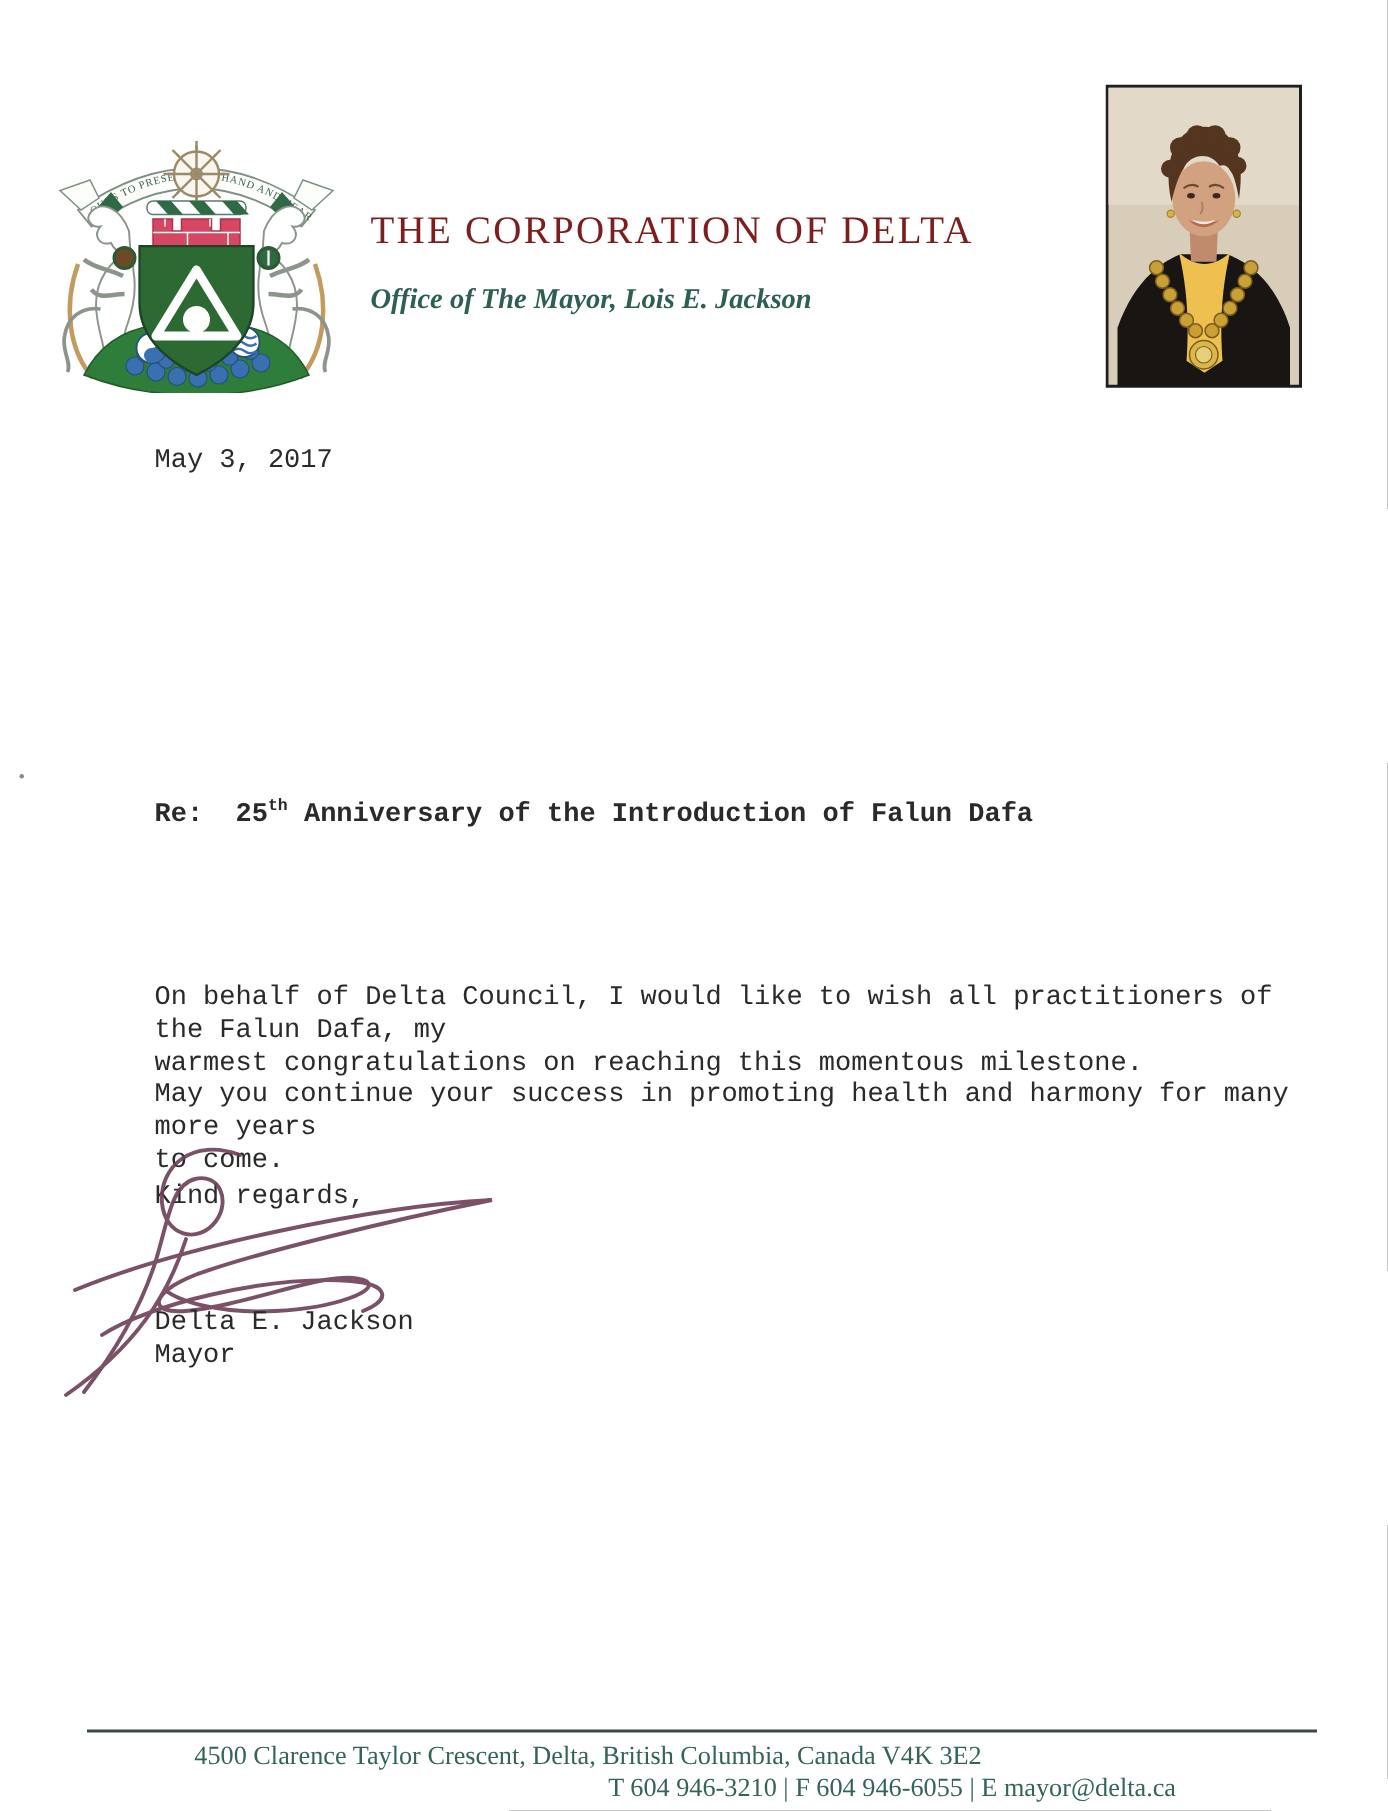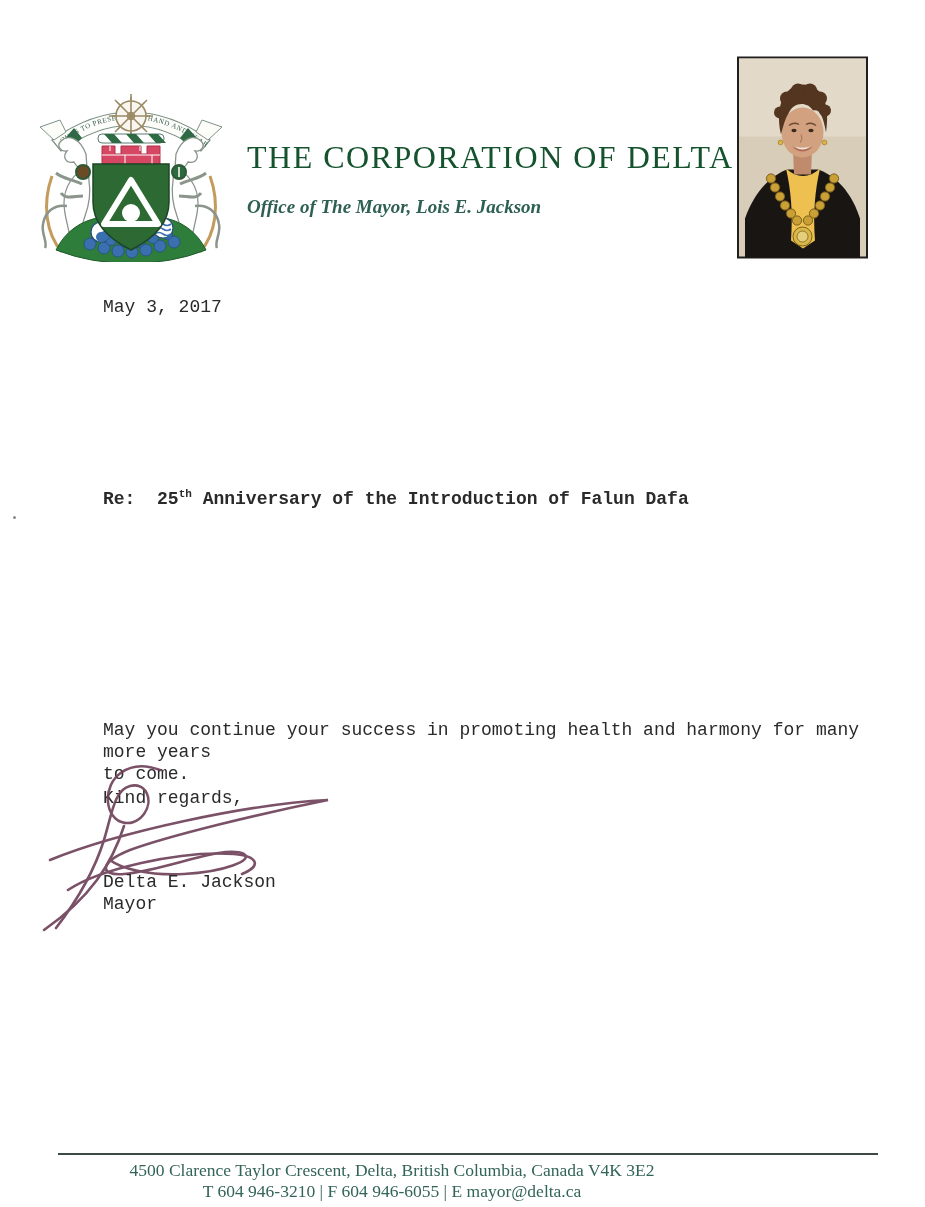--- a/index.html
+++ b/index.html
@@ -10,53 +10,53 @@
     background:#ffffff;
     overflow:hidden;
     font-family:"Liberation Sans",sans-serif;
     color:#2a2a2a;
   }
   
   .crest{position:absolute;left:30px;top:54px;width:202px;height:208px;}
   .header-text{position:absolute;left:247px;top:139px;}
   .org-name{
     font-family:"Liberation Serif",serif;
-    font-size:32px;letter-spacing:1.5px;
-    color:#14532d;white-space:nowrap;
+    font-size:26px;letter-spacing:1.5px;
+    color:#7f1d1d;white-space:nowrap;
   }
   .office-line{
     font-family:"Liberation Serif",serif;
     font-style:italic;font-weight:bold;
     font-size:19px;color:#2d5f52;
     margin-top:20px;white-space:nowrap;
   }
   .photo{position:absolute;left:737px;top:56px;width:131px;height:203px;}
   
   .block{position:absolute;left:103px;font-size:18px;line-height:22px;font-family:Liberation Mono, monospace;}
   .date{top:296px;}
-  .subject{top:488px;font-weight:bold;white-space:pre-wrap;text-align:right;}
+  .subject{top:532px;font-weight:bold;white-space:pre-wrap;text-align:right;}
   .para{width:760px;white-space:pre-wrap;}
   .p1{top:543px;}
   .p2{top:636px;}
   .p3{top:701px;}
   .closing{top:787px;}
   .signer-name{top:871px;}
   .signer-title{top:893px;}
   sup{font-size:11px;line-height:0;vertical-align:super;}
   .signature{position:absolute;left:28px;top:756px;width:322px;height:178px;pointer-events:none;}
   .artifact-dot{position:absolute;left:13px;top:516px;width:3px;height:3px;border-radius:50%;background:#8a8a8a;}
   
   .footer-rule{position:absolute;left:58px;top:1153px;width:820px;height:2px;background:#3c4a43;}
   .footer-line{
     position:absolute;left:0;width:784px;text-align:center;
     font-family:"Liberation Serif",serif;
     font-size:17.5px;color:#336458;
   }
   .footer-address{top:1160px;}
-  .footer-contact{top:1181px;}
+  .footer-contact{top:1181px;text-align:right;}
 </style>
 </head>
 <body>
 
 <div class="page">
 
   <svg class="crest" viewBox="0 0 202 208" xmlns="http://www.w3.org/2000/svg">
 
     <path d="M22 86 Q101 30 180 86 L171 97 Q101 46 31 97 Z" fill="#fdfdfa" stroke="#7d9186" stroke-width="1.2"></path>
     <path d="M24 86 L10 73 L30 66 L36 78 Z" fill="#fdfdfa" stroke="#7d9186" stroke-width="1"></path>
@@ -187,20 +187,22 @@
     </g>
   </svg>
 
   <div class="block date">May 3, 2017</div>
 
   <div class="artifact-dot"></div>
 
   <div class="block subject"><span>Re:  25</span><sup>th</sup><span> Anniversary of the Introduction of Falun Dafa</span></div>
 
 
+  <p class="block para p2">On behalf of Delta Council, I would like to wish all practitioners of the Falun Dafa, my
+warmest congratulations on reaching this momentous milestone.</p>
 
   <p class="block para p3">May you continue your success in promoting health and harmony for many more years
 to come.</p>
 
   <div class="block closing">Kind regards,</div>
 
   <svg class="signature" viewBox="0 0 322 178" xmlns="http://www.w3.org/2000/svg">
     <g fill="none" stroke="#6d3f58" stroke-width="2.6" stroke-linecap="round" opacity="0.9">
       <path d="M132 14 C100 2 78 22 80 46 C82 68 104 74 116 58 C126 44 118 26 102 30 C86 34 84 58 76 84 C66 116 48 146 28 172"></path>
       <path d="M22 104 C90 76 220 48 300 44 C230 58 140 80 102 94 C72 106 70 120 96 118 C140 114 196 88 216 98 C226 104 196 116 156 118 C120 120 92 112 82 104"></path>

